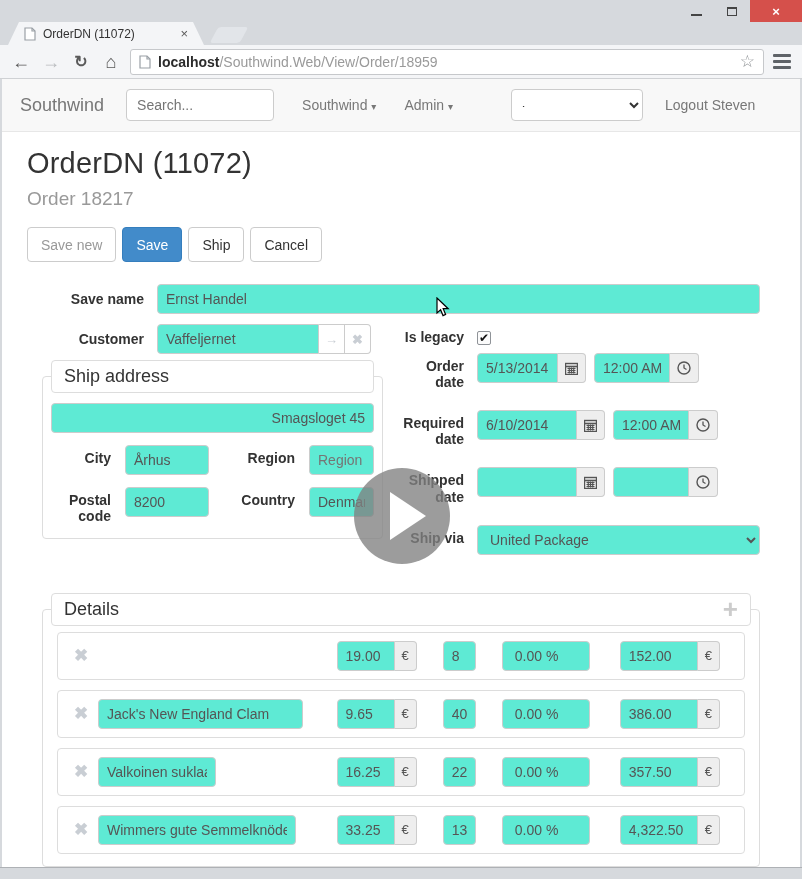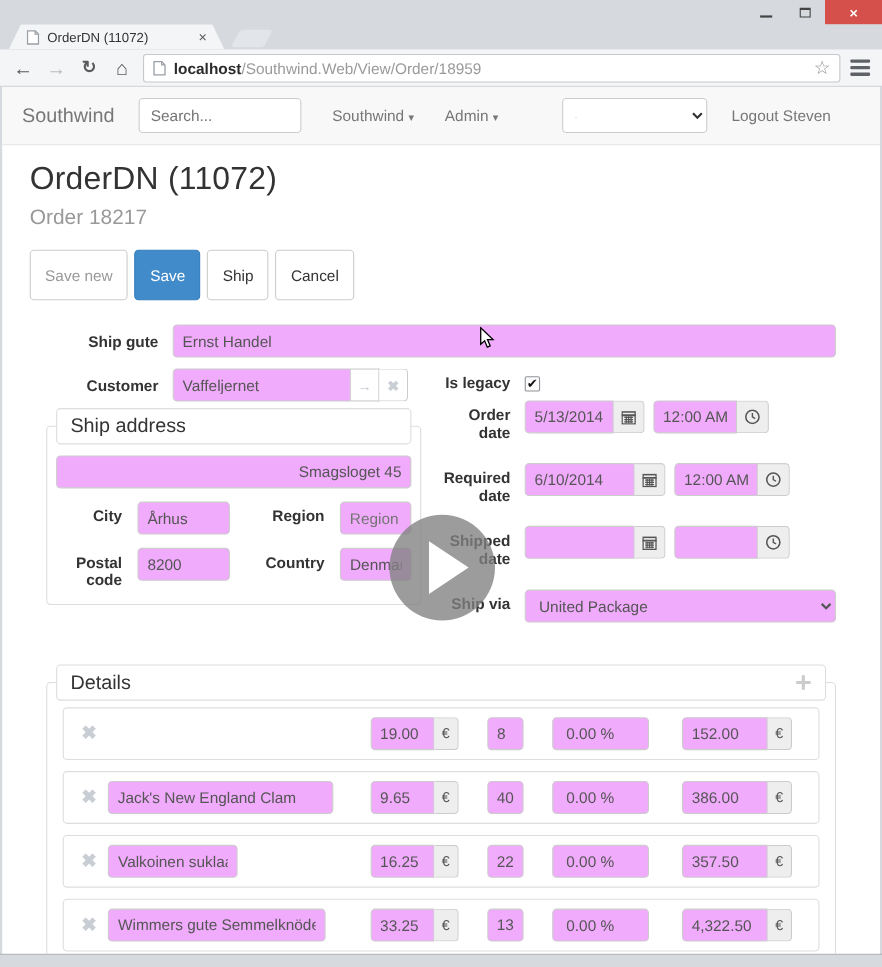--- a/index.html
+++ b/index.html
@@ -47,27 +47,27 @@
   .caret { font-size:10px; color:#777; }
   .theme-select { margin-left:58px; width:132px; height:32px; border:1px solid #ccc; border-radius:4px; background:#fff; font-size:14px; color:#333; padding:13px 6px; font-family:"Liberation Sans",sans-serif; }
   .logout { margin-left:22px; }
 
   .container { padding:0 40px 0 25px; }
 
   h1 { font-size:29px; font-weight:normal; color:#333; margin-top:15px; letter-spacing:0.2px; }
   .subtitle { font-size:19px; color:#999; margin-top:8px; }
 
   .btn-row { display:flex; gap:6px; margin-top:17px; }
-  .btn { height:46px; padding:6px 13px; font-size:14px; border-radius:4px; border:1px solid #ccc; background:#fff; color:#333; font-family:"Liberation Sans",sans-serif; }
+  .btn { height:35px; padding:6px 13px; font-size:14px; border-radius:4px; border:1px solid #ccc; background:#fff; color:#333; font-family:"Liberation Sans",sans-serif; }
   .btn-muted { color:#999; }
   .btn-primary { background:#428bca; border-color:#357ebd; color:#fff; }
 
   .form { margin-top:22px; font-size:14px; }
   .lbl { font-weight:bold; color:#333; line-height:1.15; }
-  .form-control { border:1px solid #ccc; border-radius:4px; height:30px; padding:4px 8px; font-size:14px; color:#555; font-family:"Liberation Sans",sans-serif; background:#f0abfc; }
+  .form-control { border:1px solid #ccc; border-radius:4px; height:30px; padding:4px 8px; font-size:14px; color:#555; font-family:"Liberation Sans",sans-serif; background:#5eead4; }
   .row-line { display:flex; align-items:center; }
   .lblcol { width:130px; text-align:right; padding-right:13px; flex:0 0 auto; }
 
   .cols { display:flex; margin-top:10px; }
   .col-left { width:356px; flex:0 0 auto; }
   .col-right { flex:1; margin-left:16px; }
 
   .mini-btn { width:26px; height:30px; border:1px solid #ccc; background:#fff; color:#c9ced4; font-size:13px; font-weight:bold; display:flex; align-items:center; justify-content:center; }
   .mini-btn.first { border-radius:0 0 0 0; border-left:none; }
   .mini-btn.last { border-radius:0 4px 4px 0; border-left:none; }
@@ -178,21 +178,21 @@
       <div class="btn-row">
         <button class="btn btn-muted">Save new</button>
         <button class="btn btn-primary">Save</button>
         <button class="btn">Ship</button>
         <button class="btn">Cancel</button>
       </div>
 
       <div class="form">
 
         <div class="row-line">
-          <span class="lbl lblcol">Ship gute</span>
+          <span class="lbl lblcol">Save name</span>
           <input class="form-control" style="flex: 1 1 0%;" value="Ernst Handel">
         </div>
 
         <div class="cols">
 
           <div class="col-left">
             <div class="row-line">
               <span class="lbl lblcol">Customer</span>
               <input class="form-control" style="width: 162px; border-radius: 4px 0px 0px 4px;" value="Vaffeljernet">
               <button class="mini-btn first">→</button>

